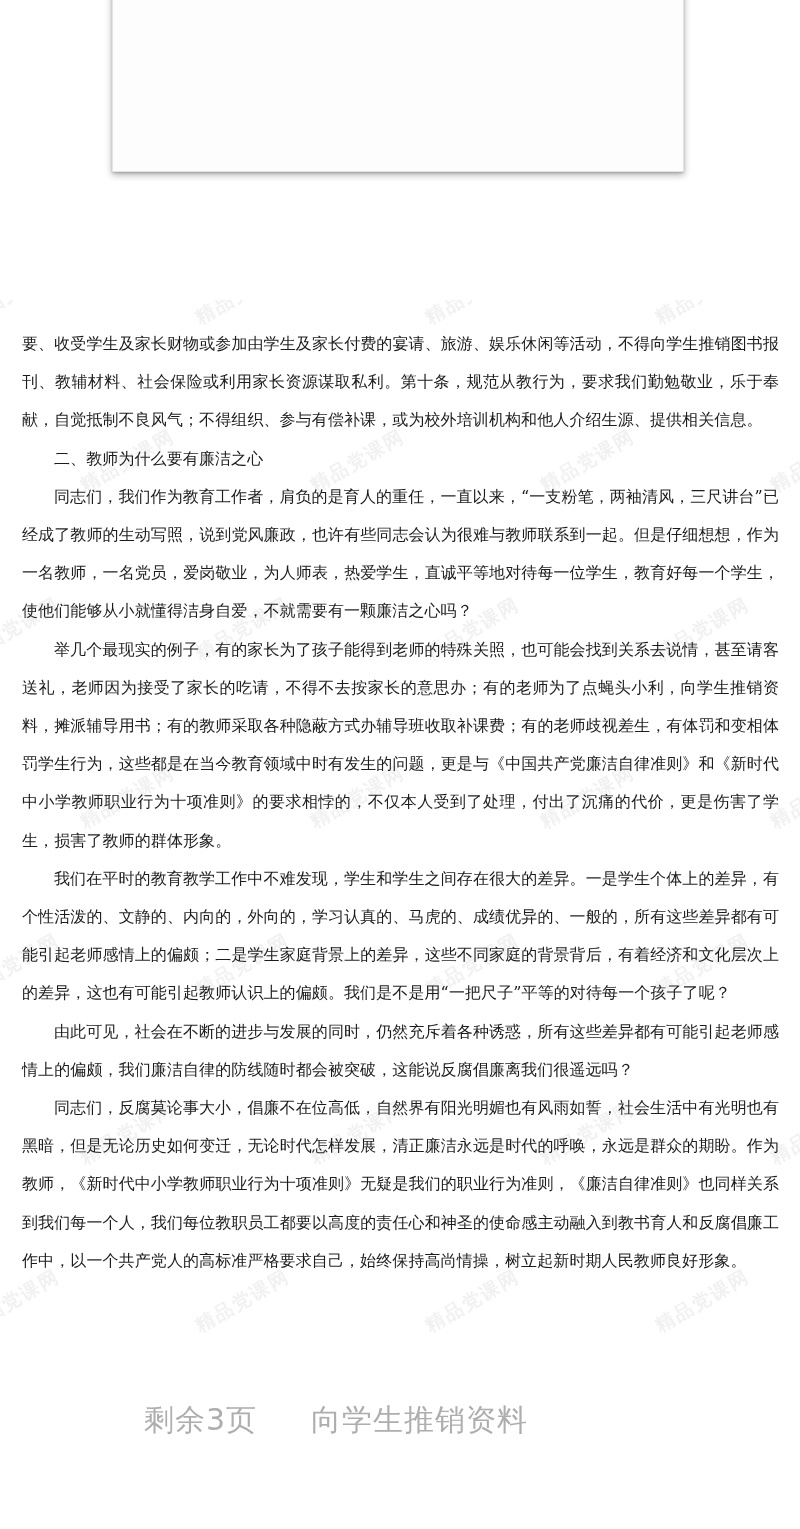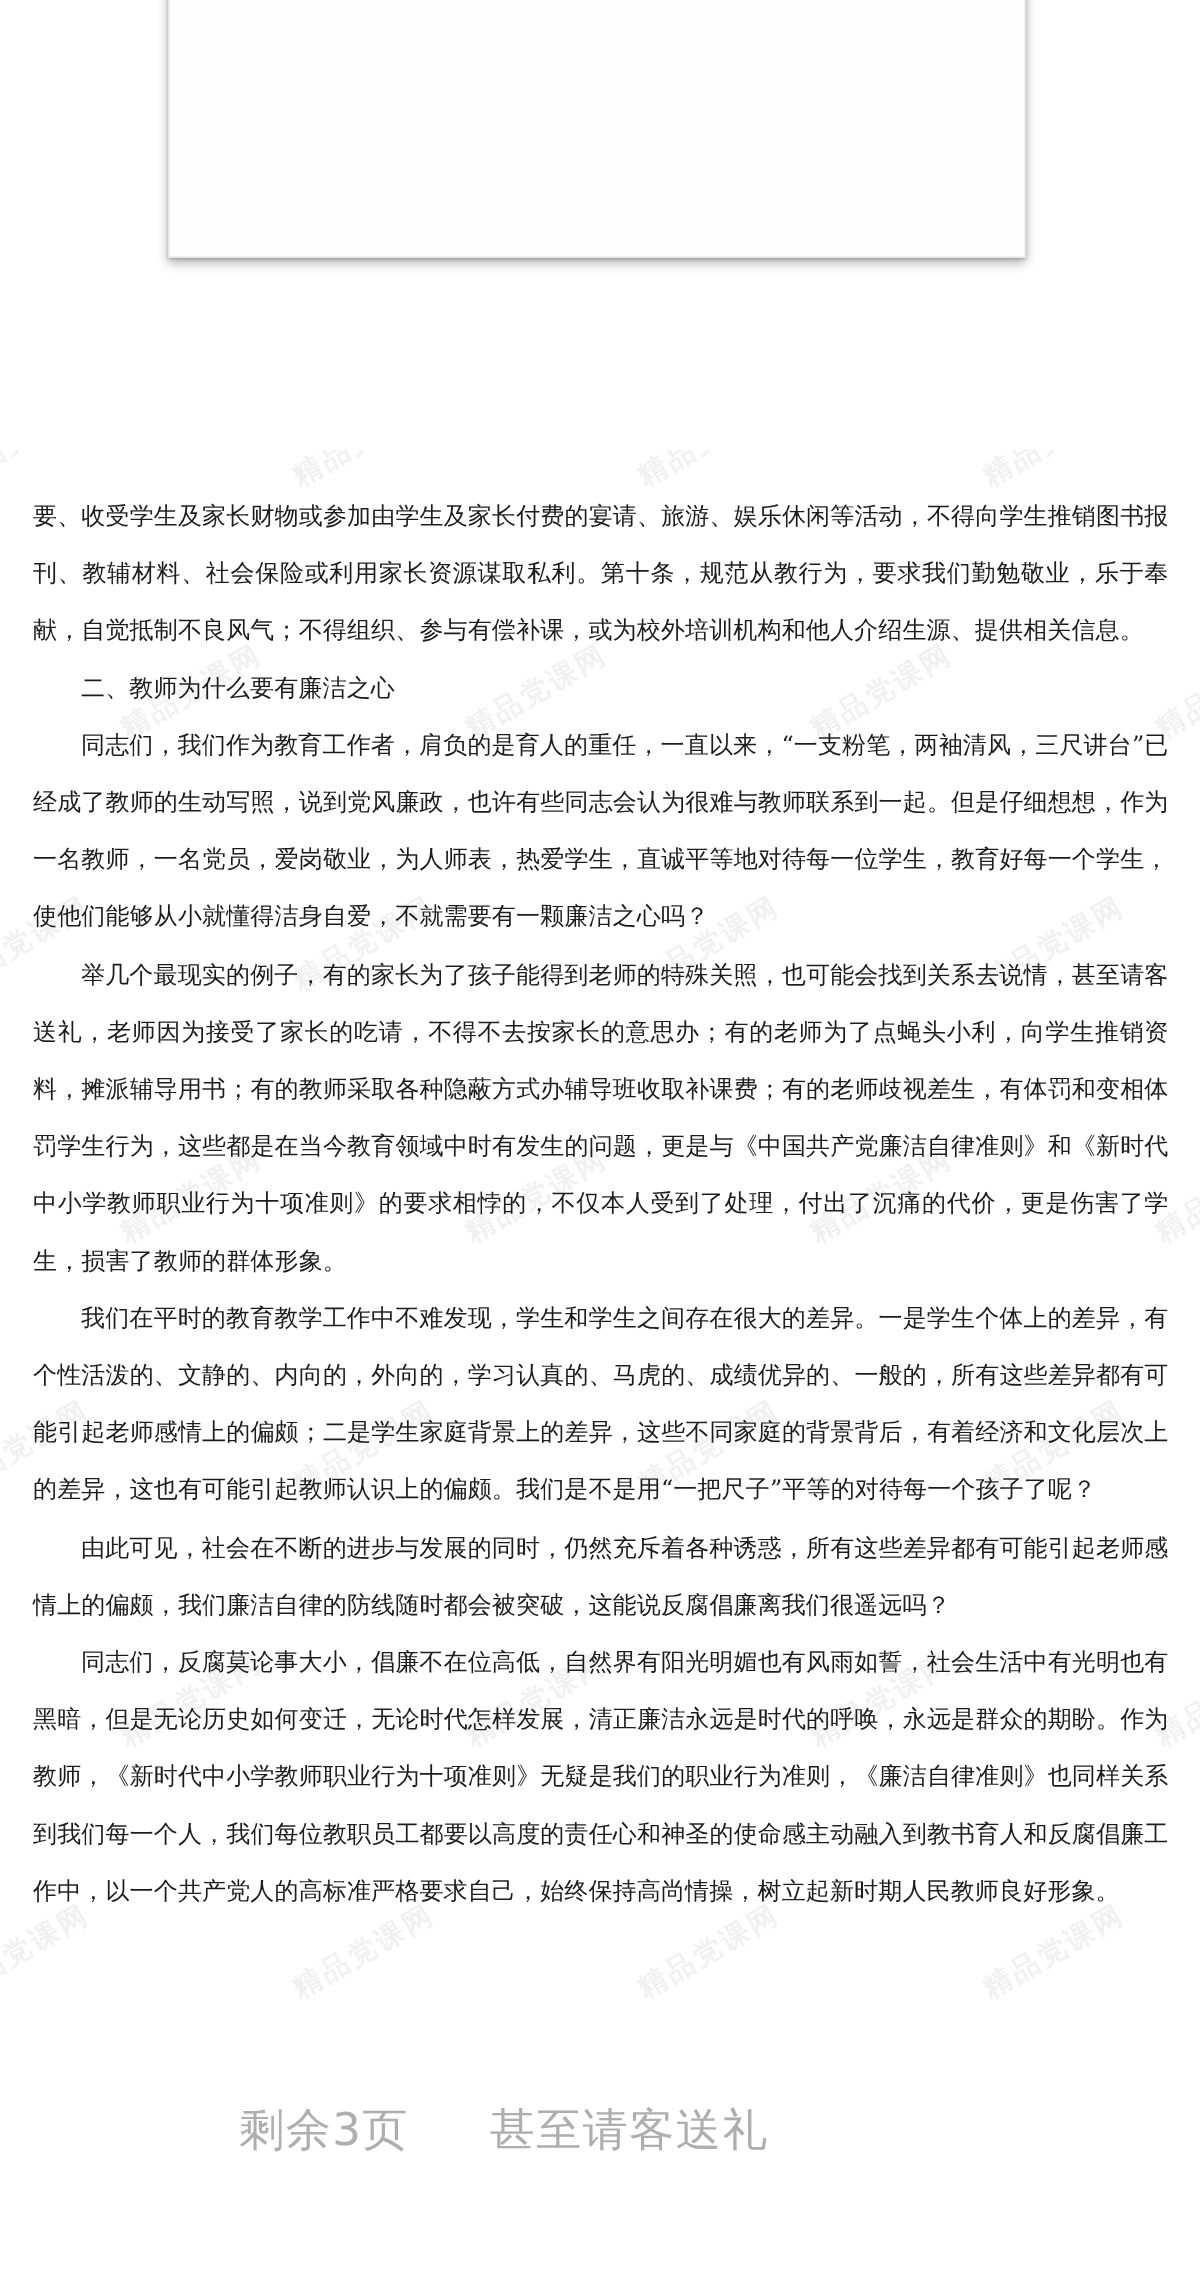--- a/index.html
+++ b/index.html
@@ -137,16 +137,16 @@
       <div class="para heading">二、教师为什么要有廉洁之心</div>
       <div class="para indent">同志们，我们作为教育工作者，肩负的是育人的重任，一直以来，“一支粉笔，两袖清风，三尺讲台”已经成了教师的生动写照，说到党风廉政，也许有些同志会认为很难与教师联系到一起。但是仔细想想，作为一名教师，一名党员，爱岗敬业，为人师表，热爱学生，直诚平等地对待每一位学生，教育好每一个学生，使他们能够从小就懂得洁身自爱，不就需要有一颗廉洁之心吗？</div>
       <div class="para indent">举几个最现实的例子，有的家长为了孩子能得到老师的特殊关照，也可能会找到关系去说情，甚至请客送礼，老师因为接受了家长的吃请，不得不去按家长的意思办；有的老师为了点蝇头小利，向学生推销资料，摊派辅导用书；有的教师采取各种隐蔽方式办辅导班收取补课费；有的老师歧视差生，有体罚和变相体罚学生行为，这些都是在当今教育领域中时有发生的问题，更是与《中国共产党廉洁自律准则》和《新时代中小学教师职业行为十项准则》的要求相悖的，不仅本人受到了处理，付出了沉痛的代价，更是伤害了学生，损害了教师的群体形象。</div>
       <div class="para indent">我们在平时的教育教学工作中不难发现，学生和学生之间存在很大的差异。一是学生个体上的差异，有个性活泼的、文静的、内向的，外向的，学习认真的、马虎的、成绩优异的、一般的，所有这些差异都有可能引起老师感情上的偏颇；二是学生家庭背景上的差异，这些不同家庭的背景背后，有着经济和文化层次上的差异，这也有可能引起教师认识上的偏颇。我们是不是用“一把尺子”平等的对待每一个孩子了呢？</div>
       <div class="para indent">由此可见，社会在不断的进步与发展的同时，仍然充斥着各种诱惑，所有这些差异都有可能引起老师感情上的偏颇，我们廉洁自律的防线随时都会被突破，这能说反腐倡廉离我们很遥远吗？</div>
       <div class="para indent">同志们，反腐莫论事大小，倡廉不在位高低，自然界有阳光明媚也有风雨如誓，社会生活中有光明也有黑暗，但是无论历史如何变迁，无论时代怎样发展，清正廉洁永远是时代的呼唤，永远是群众的期盼。作为教师，《新时代中小学教师职业行为十项准则》无疑是我们的职业行为准则，《廉洁自律准则》也同样关系到我们每一个人，我们每位教职员工都要以高度的责任心和神圣的使命感主动融入到教书育人和反腐倡廉工作中，以一个共产党人的高标准严格要求自己，始终保持高尚情操，树立起新时期人民教师良好形象。</div>
     </div>
 
   <div class="footer">
     <div class="footer-text">剩余3页</div>
-    <div class="footer-text">甚至请客送礼</div>
+    <div class="footer-text">向学生推销资料</div>
   </div>
 
 </div>
 
 </body></html>

